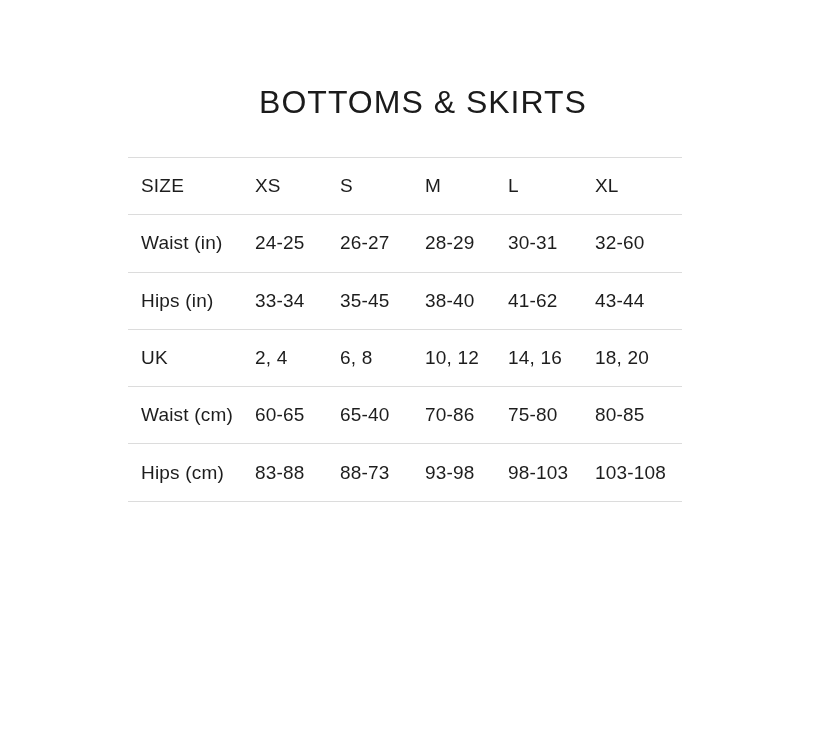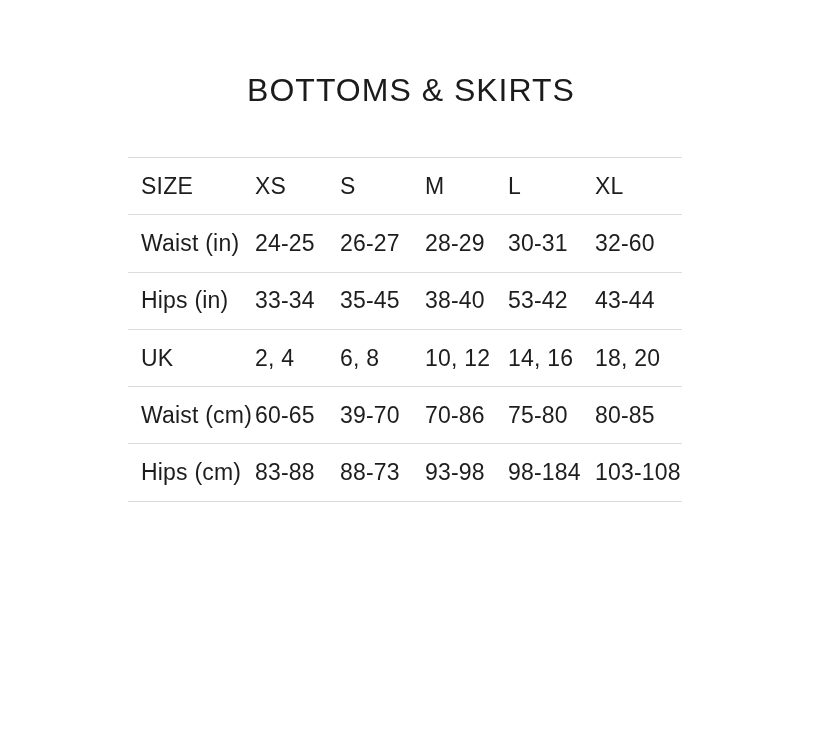--- a/index.html
+++ b/index.html
@@ -18,31 +18,31 @@
   .page-title {
     position: absolute;
     top: 66px;
     left: 128px;
     width: 554px;
     text-align: center;
     font-size: 32px;
     font-weight: 400;
     letter-spacing: 1px;
     color: #1b1b1b;
-    margin: 6px;
+    margin: 18px;
     white-space: nowrap;
   }
   table.size-chart {
     position: absolute;
     top: 157px;
     left: 128px;
     width: 554px;
     border-collapse: collapse;
     table-layout: fixed;
-    font-size: 23px;
+    font-size: 19px;
     color: #1d1d1d;
     letter-spacing: 0.2px;
   }
   table.size-chart tr {
     border-top: 1px solid #dcdcdc;
   }
   table.size-chart {
     border-bottom: 1px solid #dcdcdc;
   }
   table.size-chart th,
@@ -91,41 +91,41 @@
       <td>26-27</td>
       <td>28-29</td>
       <td>30-31</td>
       <td>32-60</td>
     </tr>
     <tr>
       <td>Hips (in)</td>
       <td>33-34</td>
       <td>35-45</td>
       <td>38-40</td>
-      <td>53-42</td>
+      <td>41-62</td>
       <td>43-44</td>
     </tr>
     <tr>
       <td>UK</td>
       <td>2, 4</td>
       <td>6, 8</td>
       <td>10, 12</td>
       <td>14, 16</td>
       <td>18, 20</td>
     </tr>
     <tr>
       <td>Waist (cm)</td>
       <td>60-65</td>
-      <td>39-70</td>
+      <td>65-40</td>
       <td>70-86</td>
       <td>75-80</td>
       <td>80-85</td>
     </tr>
     <tr>
       <td>Hips (cm)</td>
       <td>83-88</td>
       <td>88-73</td>
       <td>93-98</td>
-      <td>98-184</td>
+      <td>98-103</td>
       <td>103-108</td>
     </tr>
   </tbody>
 </table>
 
 </body></html>

